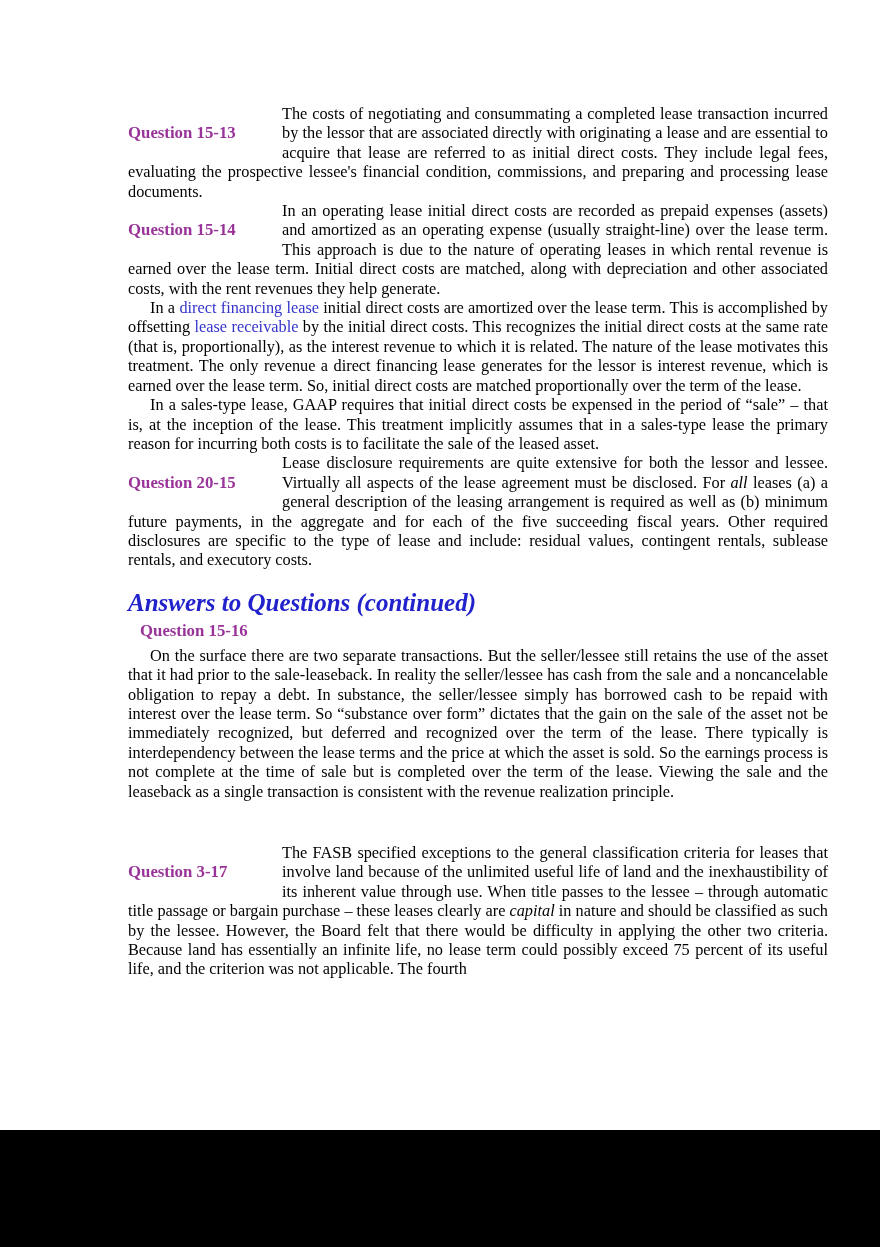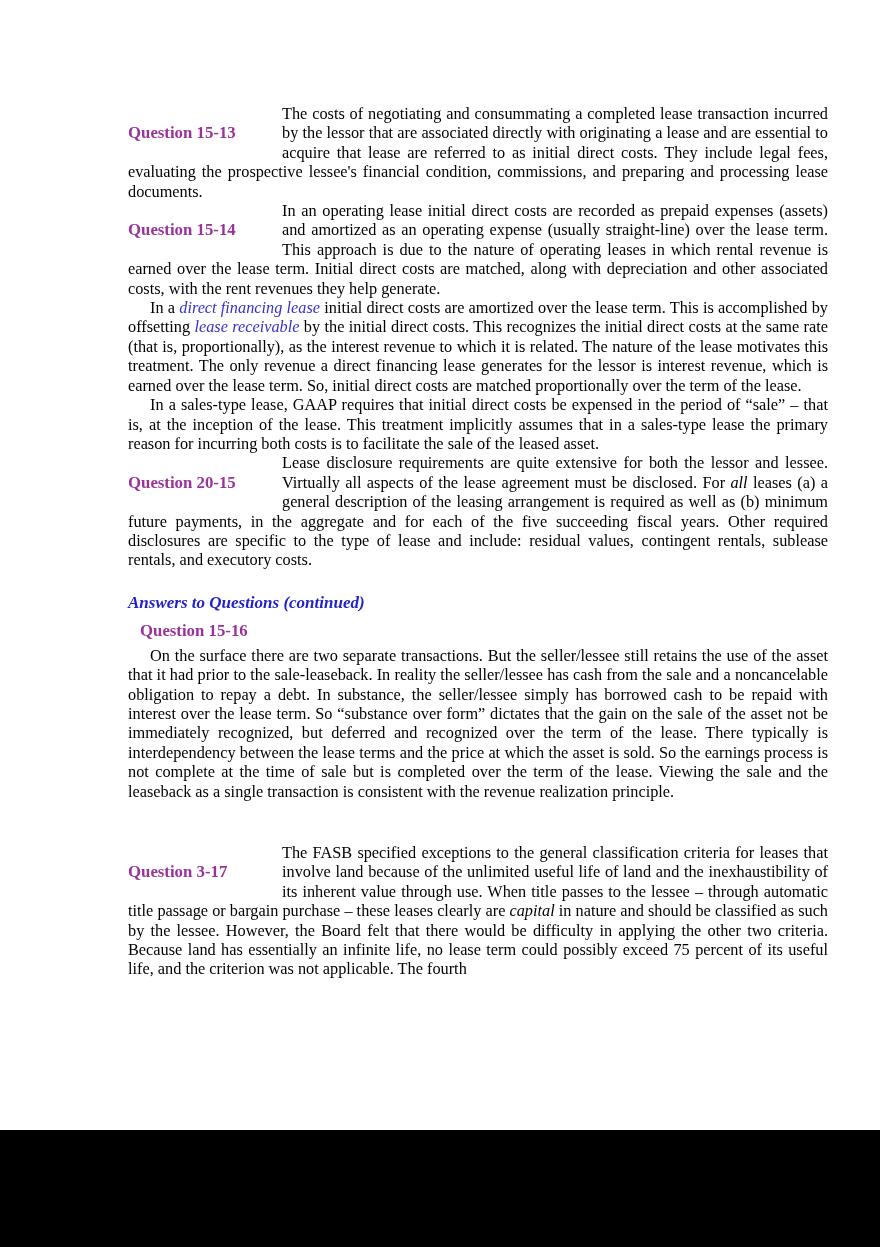--- a/index.html
+++ b/index.html
@@ -34,30 +34,29 @@
     align-items: center;
   }
   .qlabel {
     color: var(--question-label, #993399);
     font-weight: bold;
     font-size: 16.8px;
     line-height: 19.4px;
     white-space: nowrap;
   }
   .term {
-    font-style: italic;
     color: var(--term-link, #3333cc);
     margin-top: 34px;
   }
   .em { font-style: italic; margin-top: 24px; }
   .answers-heading {
     color: var(--section-heading, #2222cc);
     font-weight: bold;
     font-style: italic;
-    font-size: 17px;
+    font-size: 25px;
     line-height: 22px;
     margin: 22px 0 2px 0;
     text-align: left;
   }
   .q-heading {
     color: var(--question-label, #993399);
     font-weight: bold;
     font-size: 16.8px;
     line-height: 20px;
     margin: 7px 0 5px 12px;

